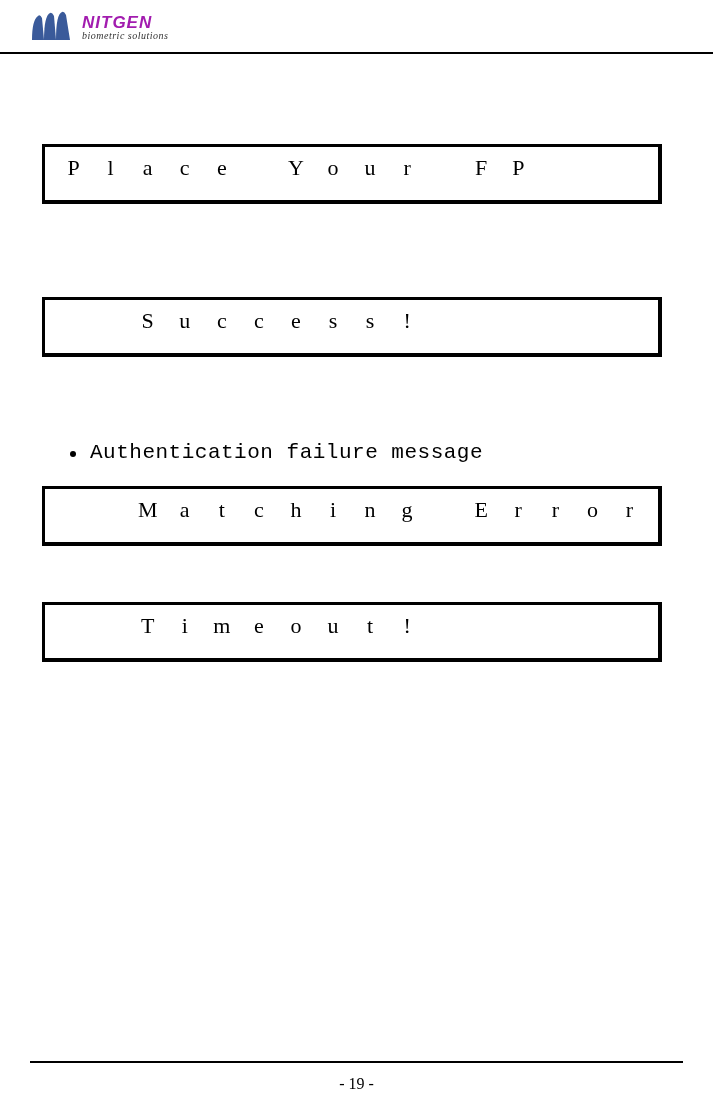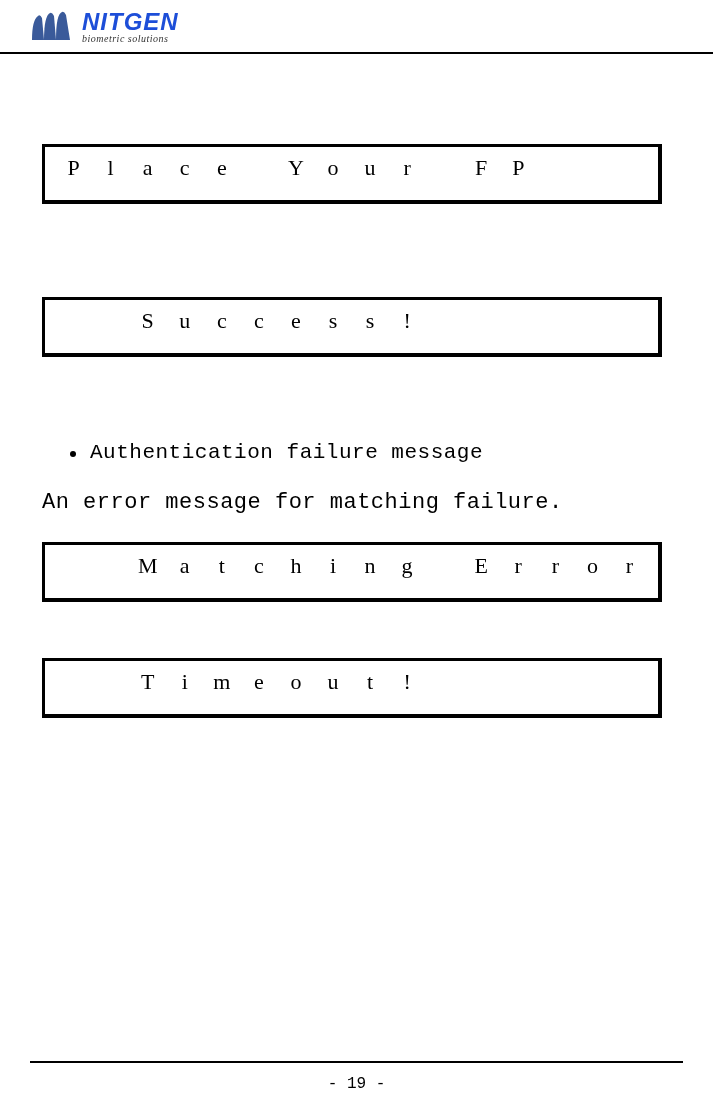--- a/index.html
+++ b/index.html
@@ -23,23 +23,23 @@
     }
     .logo-text {
       display: flex;
       flex-direction: column;
       line-height: 1;
     }
     .logo-name {
       font-family: Arial, sans-serif;
       font-weight: bold;
       font-style: italic;
-      font-size: 24px;
+      font-size: 17px;
       letter-spacing: 1px;
-      color: #1d4ed8;
+      color: #a21caf;
     }
     .logo-tag {
       font-family: Liberation Serif, serif;
       font-style: italic;
       font-size: 10px;
       color: #333;
       letter-spacing: 0.5px;
     }
     .content {
       padding: 90px 42px 0 42px;
@@ -110,21 +110,21 @@
       left: 30px;
       right: 30px;
       border-top: 2px solid #000;
     }
     .footer {
       position: absolute;
       bottom: 14px;
       width: 100%;
       text-align: center;
       font-size: 16px;
-      font-family: Liberation Mono, monospace;
+      font-family: Liberation Serif, serif;
     }
   </style>
 </head>
 <body>
 
 <div class="header">
   <svg class="logo-mark" viewBox="0 0 42 34">
     <path d="M2 30 Q2 10 8 6 Q10 4 12 8 L14 30 Z" fill="#3a5a9a"></path>
     <path d="M14 30 Q14 6 20 3 Q22 2 24 6 L26 30 Z" fill="#3a5a9a"></path>
     <path d="M26 30 Q26 4 32 2 Q34 1 36 5 L40 30 Z" fill="#3a5a9a"></path>
@@ -182,21 +182,20 @@
   </div>
 
   <div class="gap2"></div>
 
   <div class="bullet-row">
     <span class="bullet"></span>
     <span>Authentication failure message</span>
   </div>
 
 
-  <p class="para">An error message for matching failure.</p>
 
   <div class="lcd-box">
     <div class="lcd-cells">
       <span class="lcd-cell"></span>
       <span class="lcd-cell"></span>
       <span class="lcd-cell">M</span>
       <span class="lcd-cell">a</span>
       <span class="lcd-cell">t</span>
       <span class="lcd-cell">c</span>
       <span class="lcd-cell">h</span>

